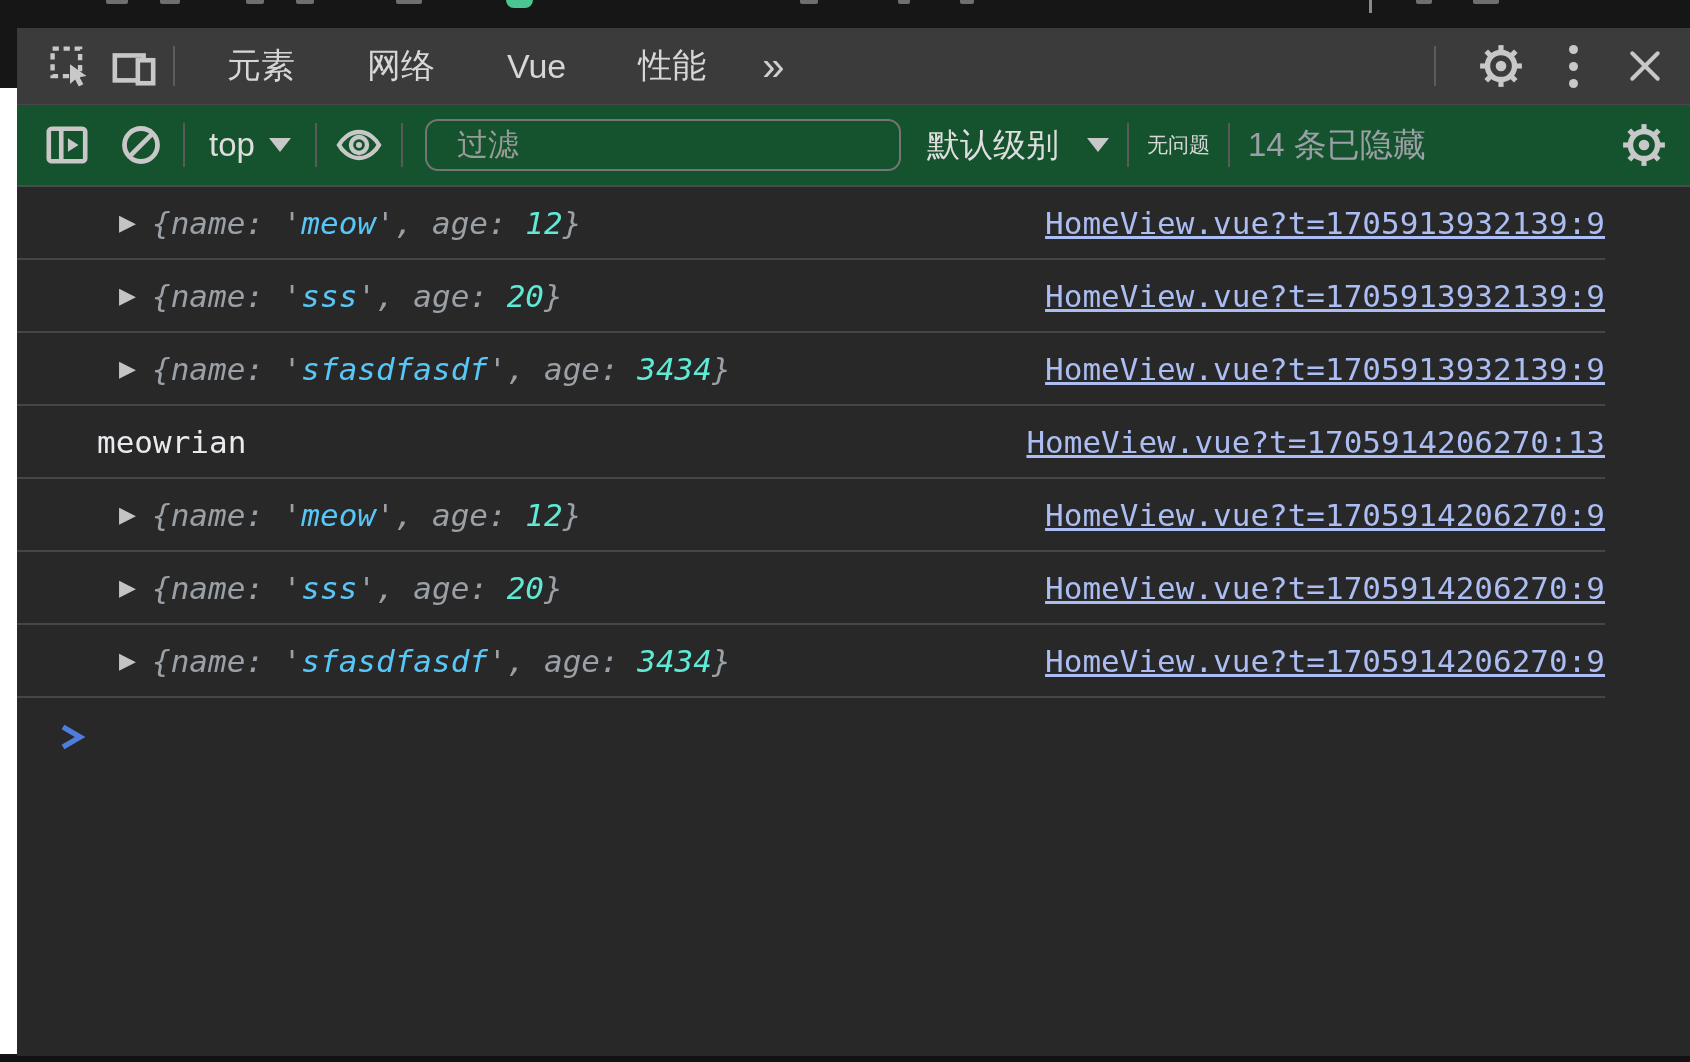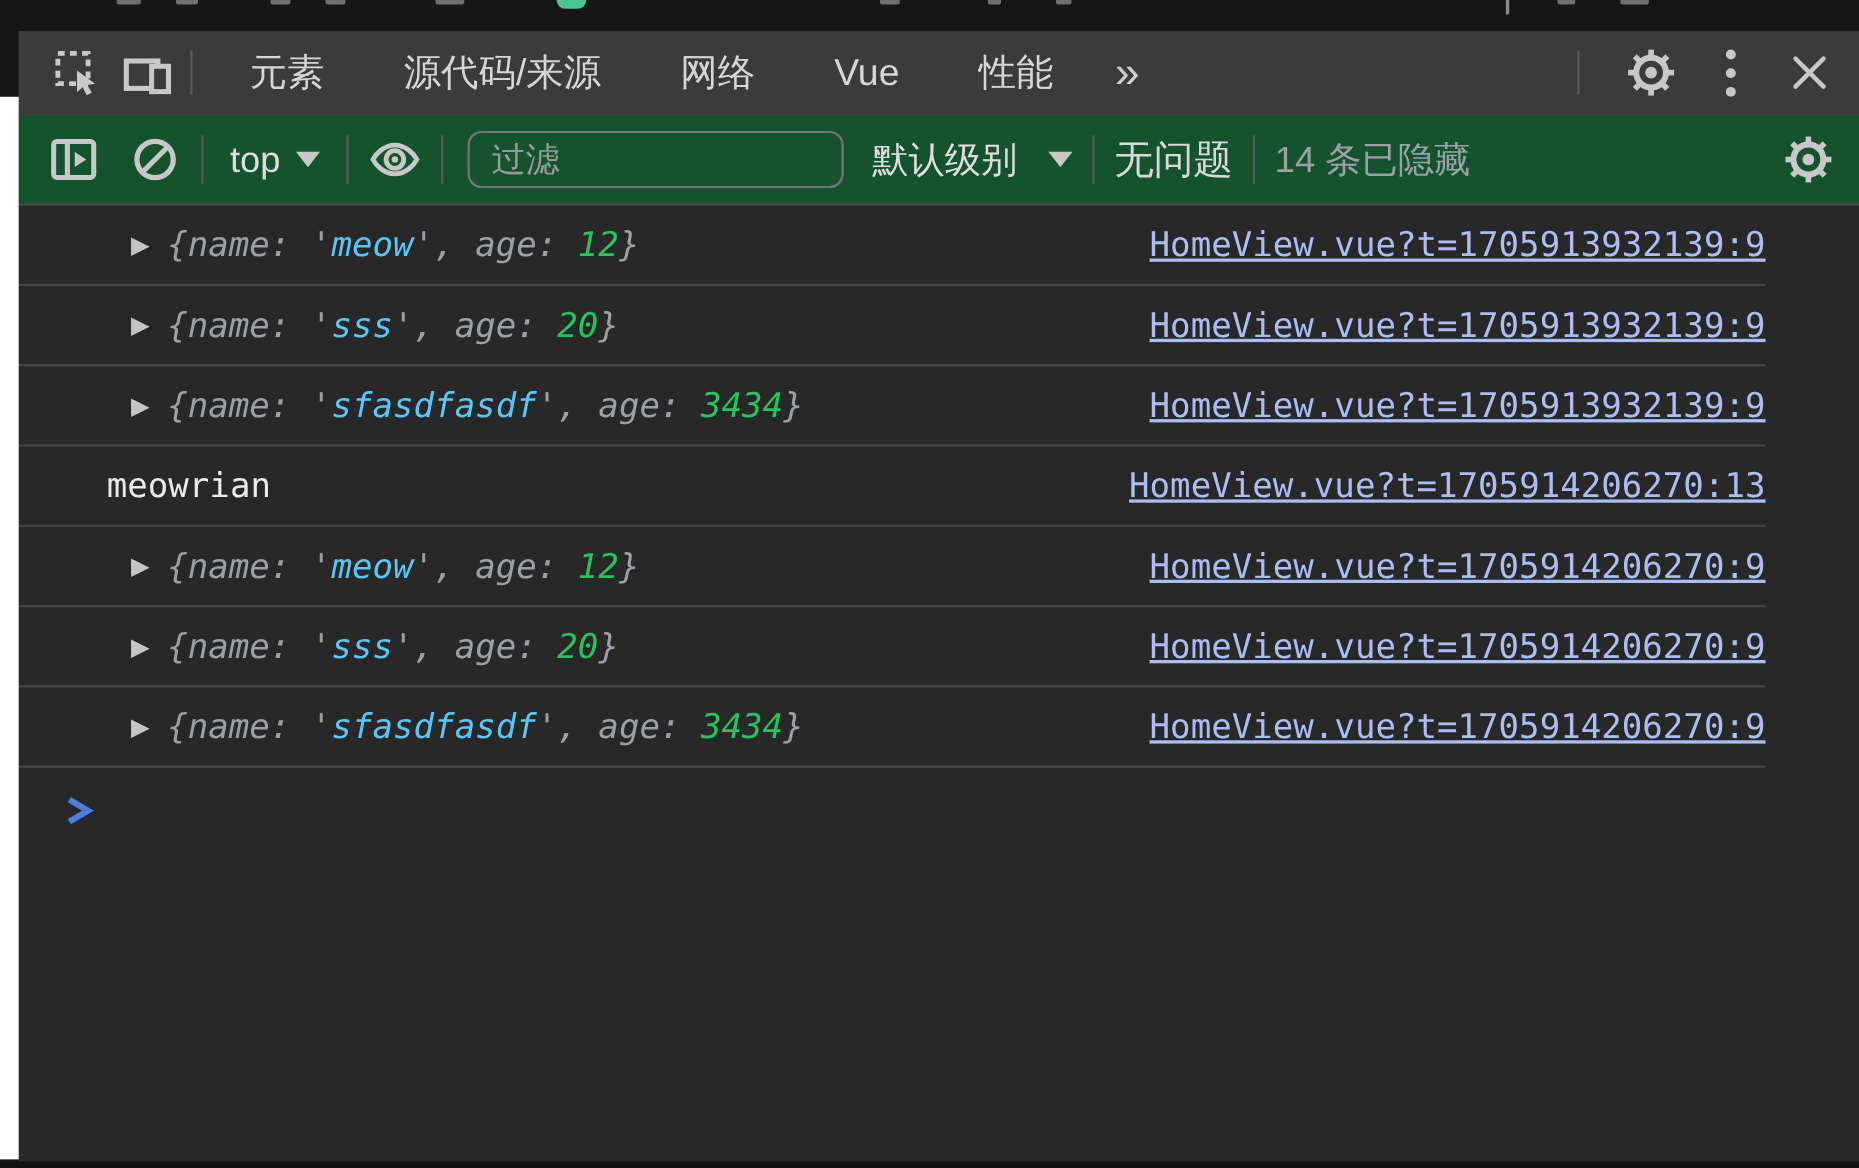--- a/index.html
+++ b/index.html
@@ -41,40 +41,40 @@
   .close-x::after { transform:rotate(-45deg); }
 
   
   .toolbar { height:82px; flex:0 0 82px; background:#14532d; display:flex; align-items:center;
     padding:0 22px 0 26px; border-bottom:2px solid #4a4a4a; }
   .tol-icon { width:48px; height:48px; display:flex; align-items:center; justify-content:center; flex:0 0 auto; }
   .toolbar .v-div { height:44px; background:#5a5a5a; margin:0 18px; }
   .ctx-btn { display:flex; align-items:center; gap:14px; font-size:33px; color:#dedede; padding:0 6px; }
   .caret-down { width:0; height:0; border-left:11px solid transparent; border-right:11px solid transparent;
     border-top:14px solid #c8c8c8; }
-  .filter-input { width:342px; height:52px; margin-left:4px; background:transparent; border:2px solid #757575;
-    border-radius:13px; color:#dddddd; font-size:31px; padding:0 20px;
+  .filter-input { width:476px; height:52px; margin-left:4px; background:transparent; border:2px solid #757575;
+    border-radius:13px; color:#dddddd; font-size:31px; padding:0 30px;
     font-family:"Liberation Sans","DejaVu Sans",sans-serif; outline:none; }
   .filter-input::placeholder { color:#9a9a9a; }
   .levels-btn { display:flex; align-items:center; gap:28px; font-size:33px; color:#dedede; margin-left:26px; white-space:nowrap; }
-  .no-issues { font-size:36px; color:#d8d8d8; white-space:nowrap; }
+  .no-issues { font-size:21px; color:#d8d8d8; white-space:nowrap; }
   .hidden-count { font-size:33px; color:#9aa0a6; white-space:nowrap; margin-right:30px; }
   .toolbar .gear-right { margin-left:auto; }
 
   
   .console-area { flex:1; background:#282828; position:relative; overflow:hidden; }
   .console-rows { margin-right:85px; }
   .console-row { height:73px; display:flex; align-items:center; justify-content:space-between;
     border-bottom:2px solid #464646; padding-left:80px; }
   .row-left { display:flex; align-items:center; min-width:0; }
   .tri { display:inline-block; width:55px; padding-left:22px; font-size:22px; color:#c4c4c6; flex:0 0 auto; }
   .preview { font-family:"DejaVu Sans Mono","Liberation Mono",monospace; font-style:italic; font-size:31px; white-space:pre; }
   .tok-plain { color:#9aa0a6; }
   .tok-string { color:#58c6f6;margin-top:44px; }
-  .tok-number { color:#22c55e; }
+  .tok-number { color:#5eead4; }
   .logtext { font-family:"DejaVu Sans Mono","Liberation Mono",monospace; font-size:31px; color:#e8eaed; }
   .srclink { font-family:"DejaVu Sans Mono","Liberation Mono",monospace; font-size:31px; color:#abbdf2;
     white-space:nowrap; flex:0 0 auto; padding-left:20px; }
   .prompt-row { padding:22px 0 0 41px; }
 
   svg .st { stroke:#c8c8c8; fill:none; }
 </style>
 </head>
 <body>
 
@@ -106,21 +106,20 @@
     </div>
     <div class="tb-icon" style="margin-left:18px">
       <svg width="46" height="46" viewBox="0 0 24 24">
         <rect x="2" y="6.5" width="15" height="13" class="st" stroke-width="2.4"></rect>
         <rect x="14" y="9" width="8" height="12" fill="#3b3b3b" stroke="#c8c8c8" stroke-width="2.4"></rect>
       </svg>
     </div>
     <div class="v-div"></div>
     <div class="tabs">
         <div class="tab">元素</div>
-        <div class="tab">源代码/来源</div>
         <div class="tab">网络</div>
         <div class="tab">Vue</div>
         <div class="tab">性能</div>
       </div>
     <div class="tab-overflow">»</div>
 
     <div class="tabbar-right">
       <div class="v-div"></div>
       <div class="tb-icon">
         <svg width="44" height="44" viewBox="0 0 24 24">

